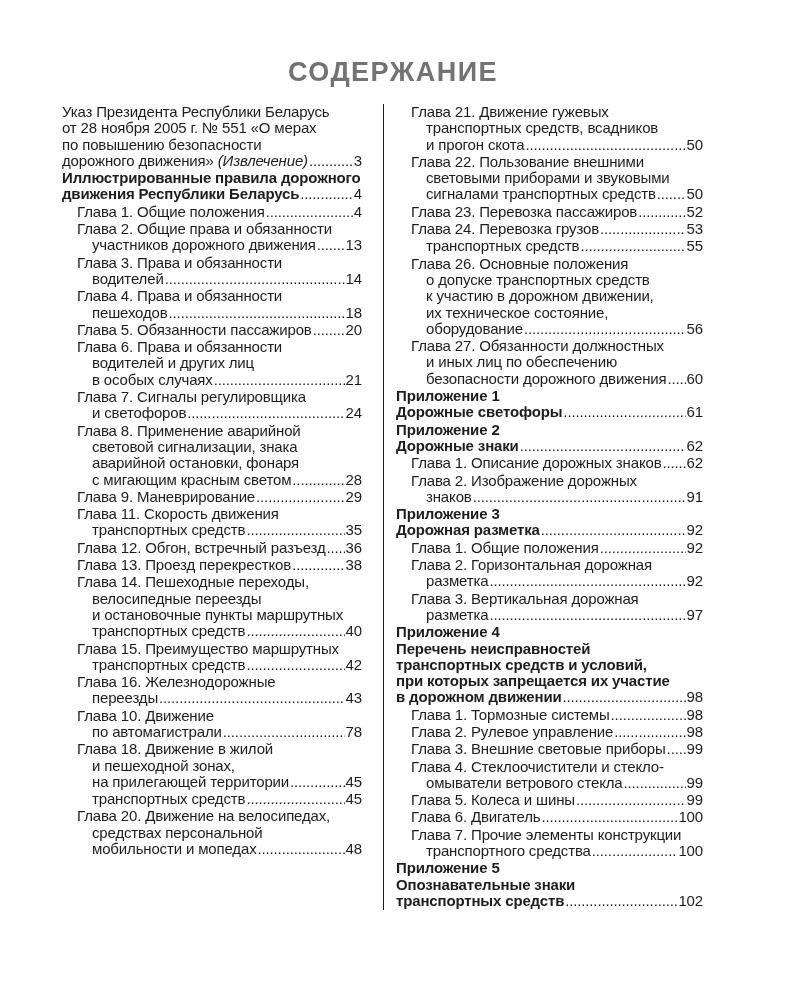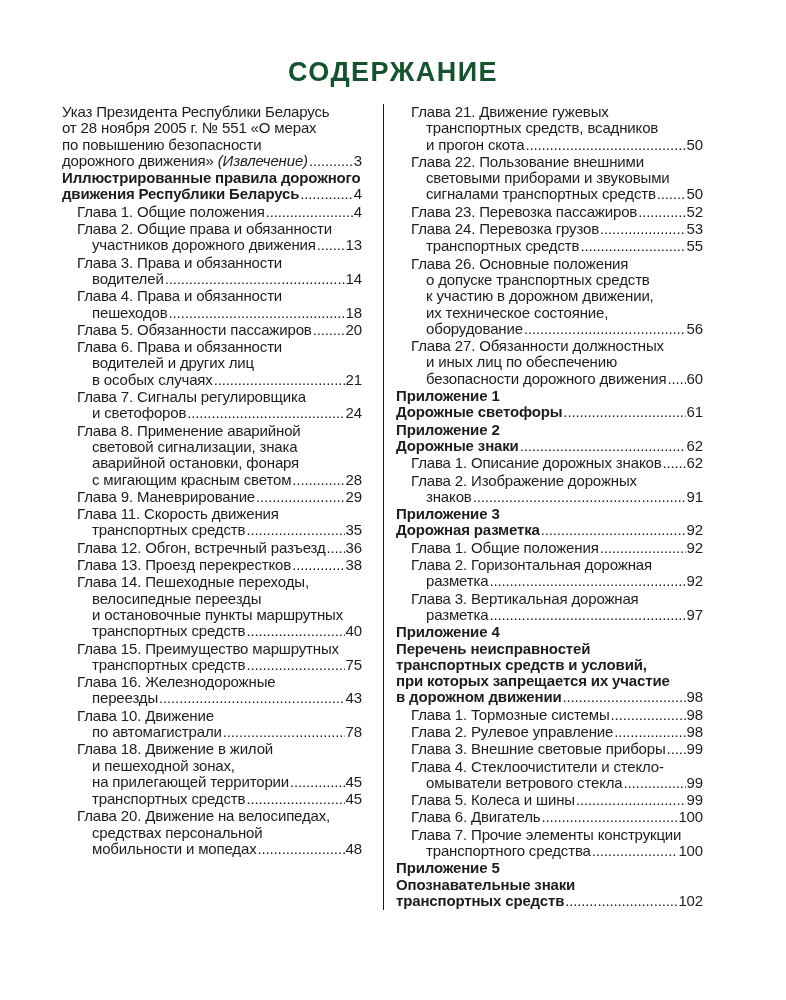--- a/index.html
+++ b/index.html
@@ -52,21 +52,21 @@
   }
   .dots::after {
     content: "...................................................................................................................";
   }
   .pg { white-space: nowrap; }
 </style>
 </head>
 <body style="color: rgb(29, 29, 29);">
 
 <div class="page">
-  <h1 class="title" style="color: #14532d;">СОДЕРЖАНИЕ</h1>
+  <h1 class="title" style="color: #737373;">СОДЕРЖАНИЕ</h1>
   <div class="columns">
     <div class="col" id="col-left">
         <div class="entry lvl0">
     <div class="pre">Указ Президента Республики Беларусь
 от 28 ноября 2005 г. № 551 «О мерах
 по повышению безопасности</div>
     <div class="line cont">
       <span class="txt">дорожного движения» <i>(Извлечение)</i></span>
       <span class="dots"></span>
       <span class="pg">3</span>
@@ -187,21 +187,21 @@
       <span class="txt">транспортных средств</span>
       <span class="dots"></span>
       <span class="pg">40</span>
     </div>
   </div>
         <div class="entry lvl1">
     <div class="pre">Глава 15. Преимущество маршрутных</div>
     <div class="line cont">
       <span class="txt">транспортных средств</span>
       <span class="dots"></span>
-      <span class="pg">75</span>
+      <span class="pg">42</span>
     </div>
   </div>
         <div class="entry lvl1">
     <div class="pre">Глава 16. Железнодорожные</div>
     <div class="line cont">
       <span class="txt">переезды</span>
       <span class="dots"></span>
       <span class="pg">43</span>
     </div>
   </div>

